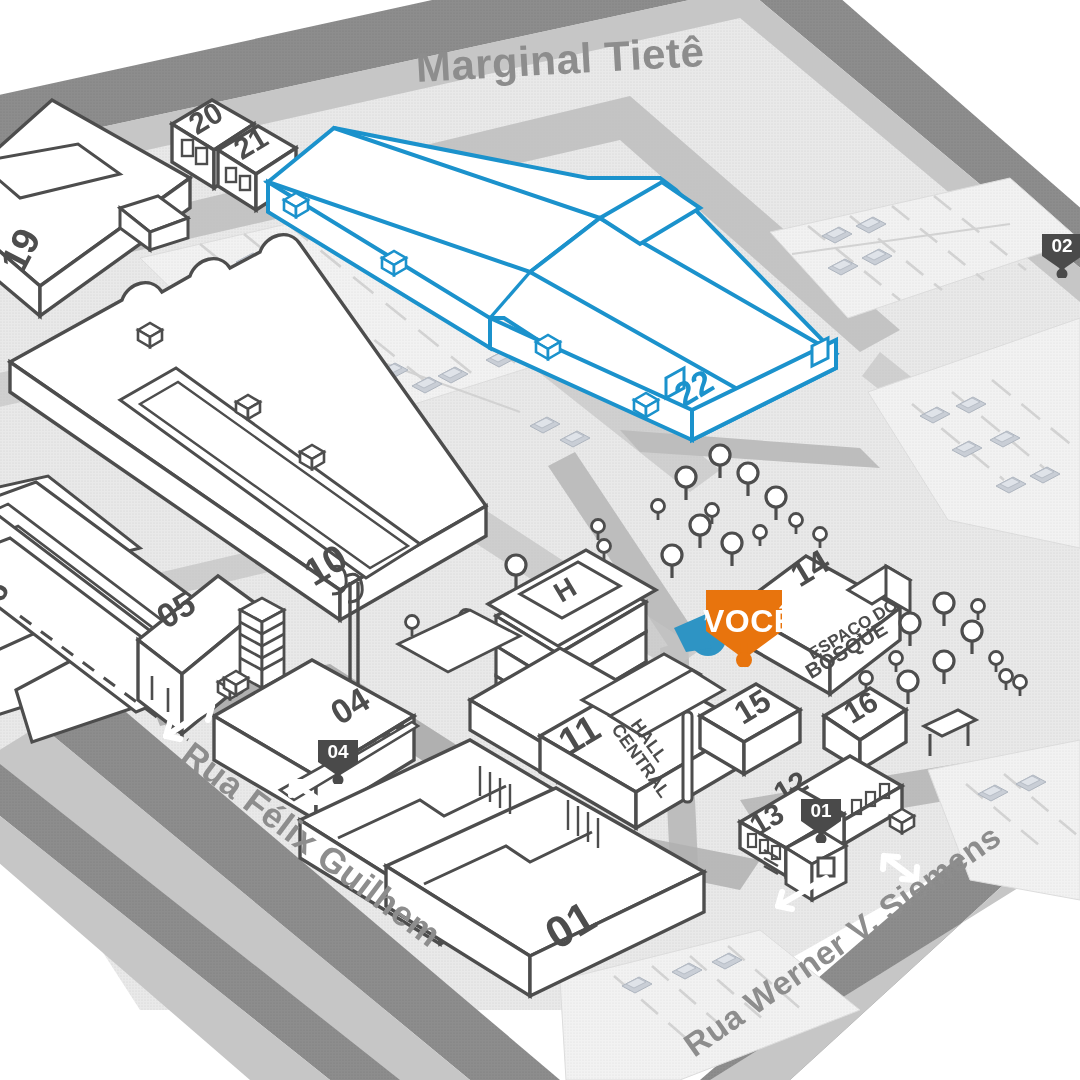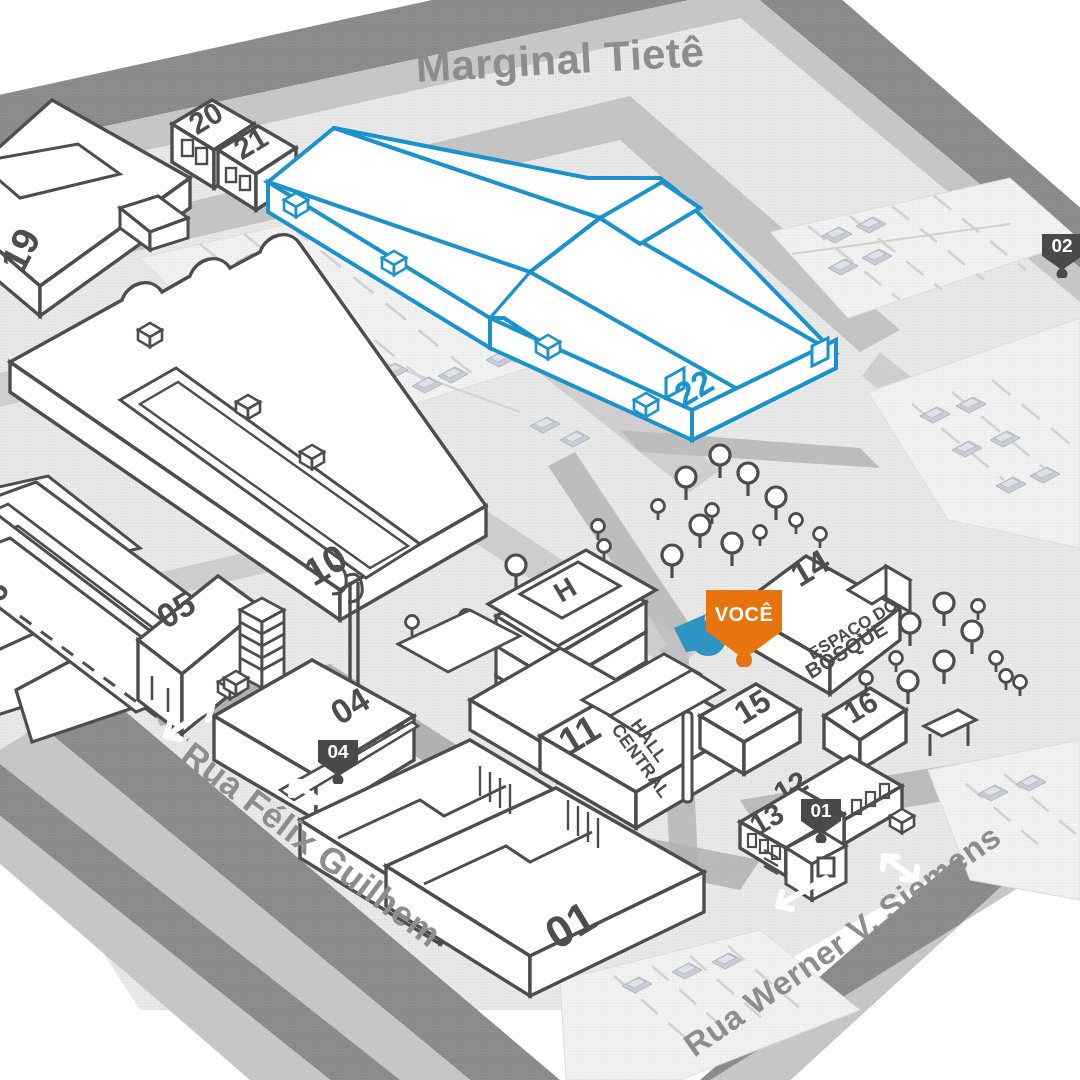--- a/index.html
+++ b/index.html
@@ -28,21 +28,21 @@
   #lbl-siemens{left:688px;top:1030px;font-size:33px;transform:rotate(-35deg);}
 
   
   #you-are-here{
     position:absolute;left:703px;top:587px;
     width:82px;height:80px;
   }
   #you-are-here .bubble-text{
     position:absolute;left:0;top:16px;width:82px;
     text-align:center;color:#ffffff;
-    font-size:20px;font-weight:bold;letter-spacing:.5px;
+    font-size:32px;font-weight:bold;letter-spacing:.5px;
   }
 
   
   .gate-pin{position:absolute;width:44px;height:46px;}
   .gate-pin .pin-text{
     position:absolute;left:0;top:3px;width:44px;
     text-align:center;color:#ffffff;
     font-size:19px;font-weight:bold;
   }
   #gate-01{left:799px;top:797px;}

